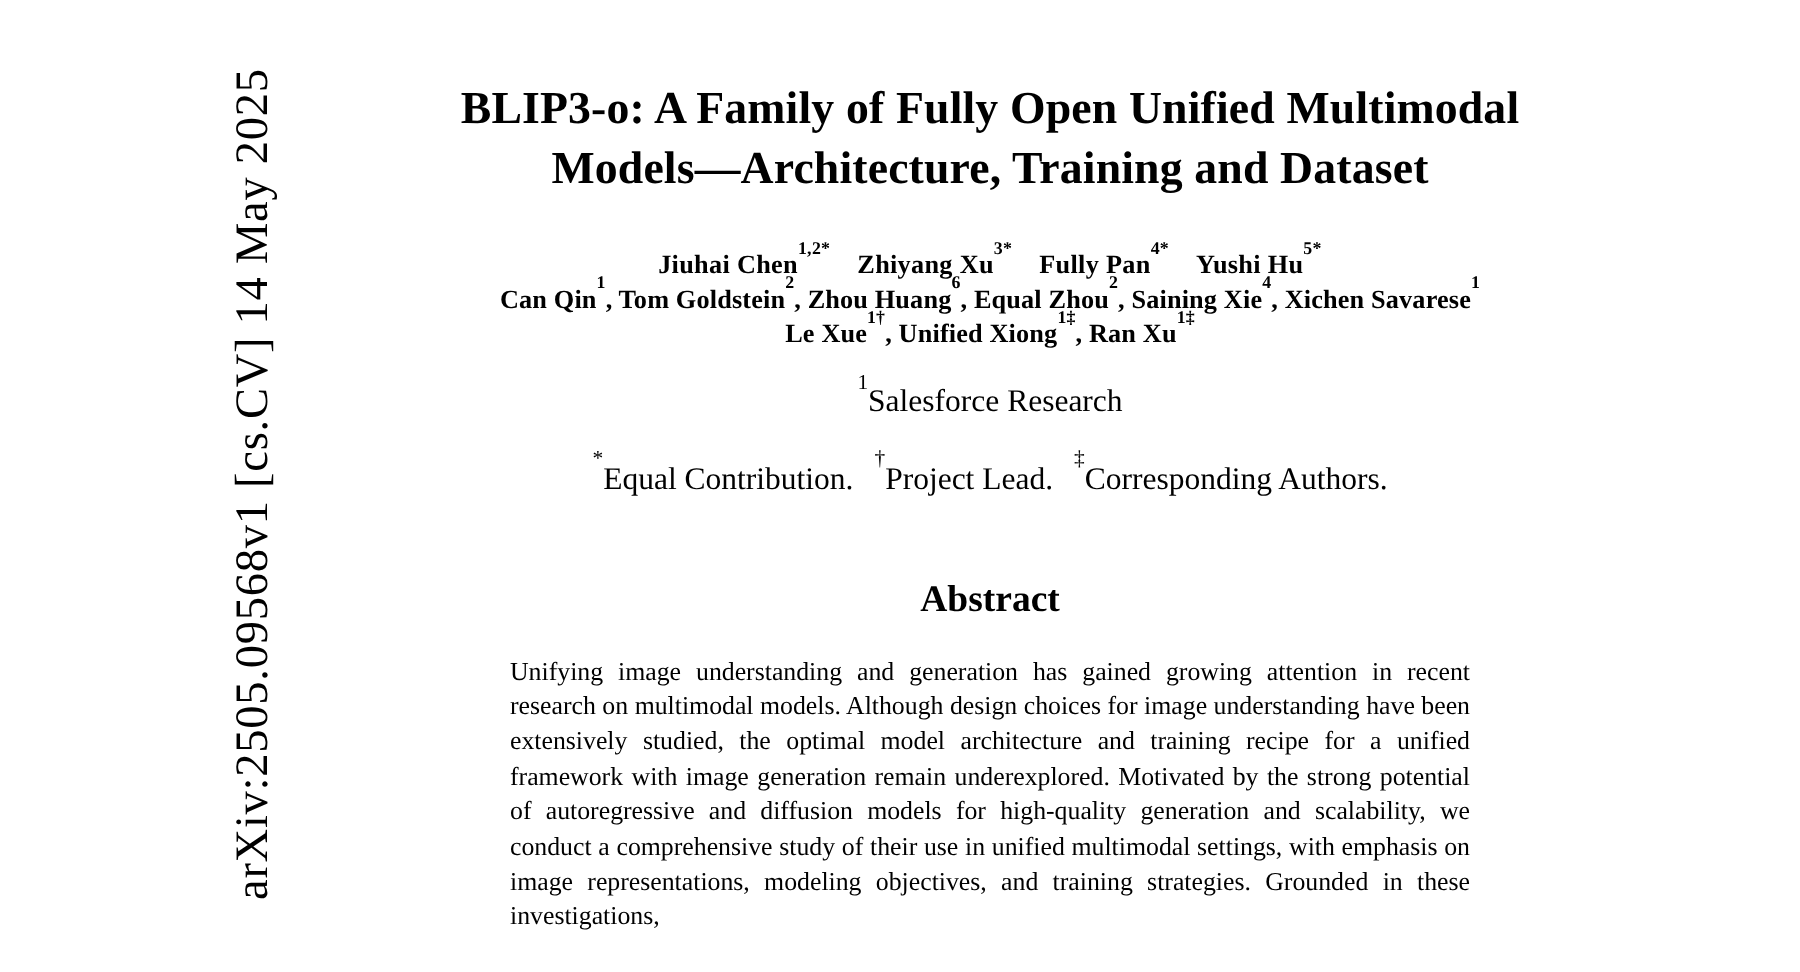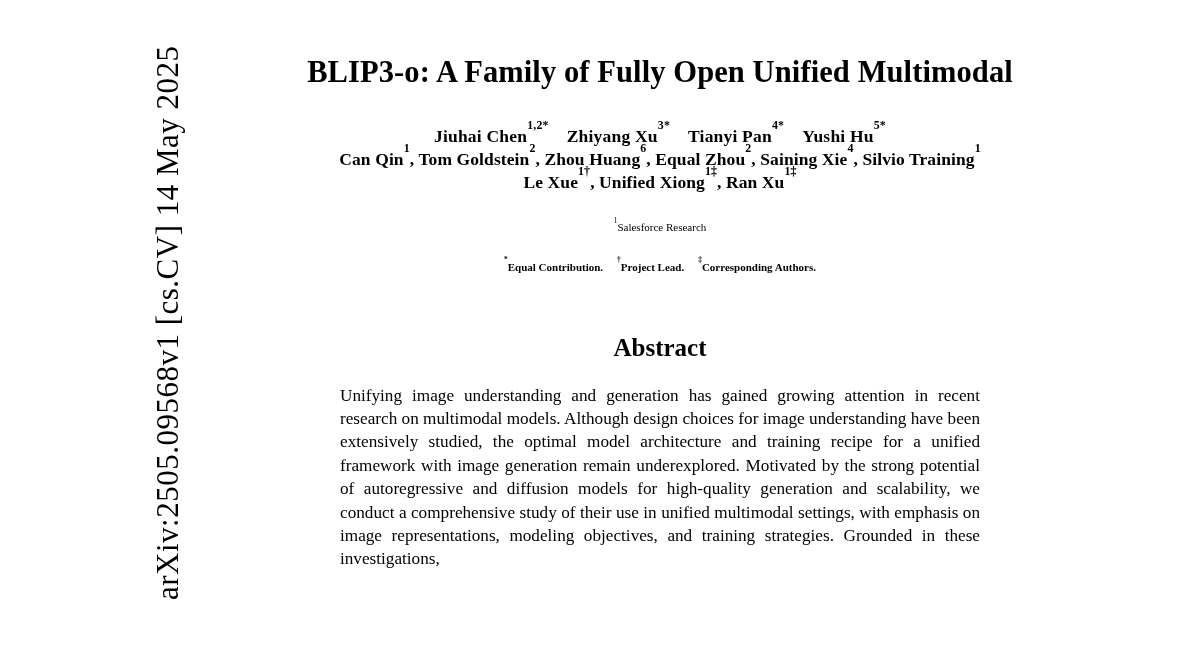--- a/index.html
+++ b/index.html
@@ -68,32 +68,31 @@
   .authors .row1 { letter-spacing: 0.2px; }
   .authors .row1 .gap { display: inline-block; width: 18px; }
   .authors .row2 { letter-spacing: 0.1px; }
   .authors .row3 { letter-spacing: 0.1px; }
 
   sup { font-size: 0.68em; line-height: 0; position: relative; top: -0.5em; }
 
   .affils {
     margin-top: 22px;
     text-align: center;
-    font-size: 11px;
+    font-size: 21px;
     line-height: 23.5px;
     font-weight: normal;
   }
   .affils .a-gap { display: inline-block; width: 16px; }
 
   .notes {
-    margin-top: 16px;
+    margin-top: 28px;
     text-align: center;
-    font-size: 11px;
+    font-size: 21px;
     line-height: 22px;
-    font-weight: bold;
   }
   .notes .n-gap { display: inline-block; width: 14px; }
 
   .abstract-head {
     margin-top: 56px;
     text-align: center;
     font-weight: bold;
     font-size: 25px;
   }
 
@@ -111,28 +110,29 @@
 <body>
 
 <div class="arxiv-stamp">
   <div class="stamp-text">arXiv:2505.09568v1  [cs.CV]  14 May 2025</div>
 </div>
 
 <div class="page">
 
   <div class="title">
     <div>BLIP3-o: A Family of Fully Open Unified Multimodal</div>
+    <div>Models—Architecture, Training and Dataset</div>
   </div>
 
   <div class="authors">
     <div class="row1">
-      <span><span>Jiuhai Chen</span><sup>1,2*</sup></span><span class="gap"></span><span><span>Zhiyang Xu</span><sup>3*</sup></span><span class="gap"></span><span><span>Tianyi Pan</span><sup>4*</sup></span><span class="gap"></span><span><span>Yushi Hu</span><sup>5*</sup></span>
+      <span><span>Jiuhai Chen</span><sup>1,2*</sup></span><span class="gap"></span><span><span>Zhiyang Xu</span><sup>3*</sup></span><span class="gap"></span><span><span>Fully Pan</span><sup>4*</sup></span><span class="gap"></span><span><span>Yushi Hu</span><sup>5*</sup></span>
     </div>
     <div class="row2">
-      <span><span>Can Qin</span><sup>1</sup></span>, <span><span>Tom Goldstein</span><sup>2</sup></span>, <span><span>Zhou Huang</span><sup>6</sup></span>, <span><span>Equal Zhou</span><sup>2</sup></span>, <span><span>Saining Xie</span><sup>4</sup></span>, <span><span>Silvio Training</span><sup>1</sup></span>
+      <span><span>Can Qin</span><sup>1</sup></span>, <span><span>Tom Goldstein</span><sup>2</sup></span>, <span><span>Zhou Huang</span><sup>6</sup></span>, <span><span>Equal Zhou</span><sup>2</sup></span>, <span><span>Saining Xie</span><sup>4</sup></span>, <span><span>Xichen Savarese</span><sup>1</sup></span>
     </div>
     <div class="row3">
       <span><span>Le Xue</span><sup>1†</sup></span>, <span><span>Unified Xiong</span><sup>1‡</sup></span>, <span><span>Ran Xu</span><sup>1‡</sup></span>
     </div>
   </div>
 
   <div class="affils">
     <div>
       <span><sup>1</sup><span>Salesforce Research</span></span>
     </div>

